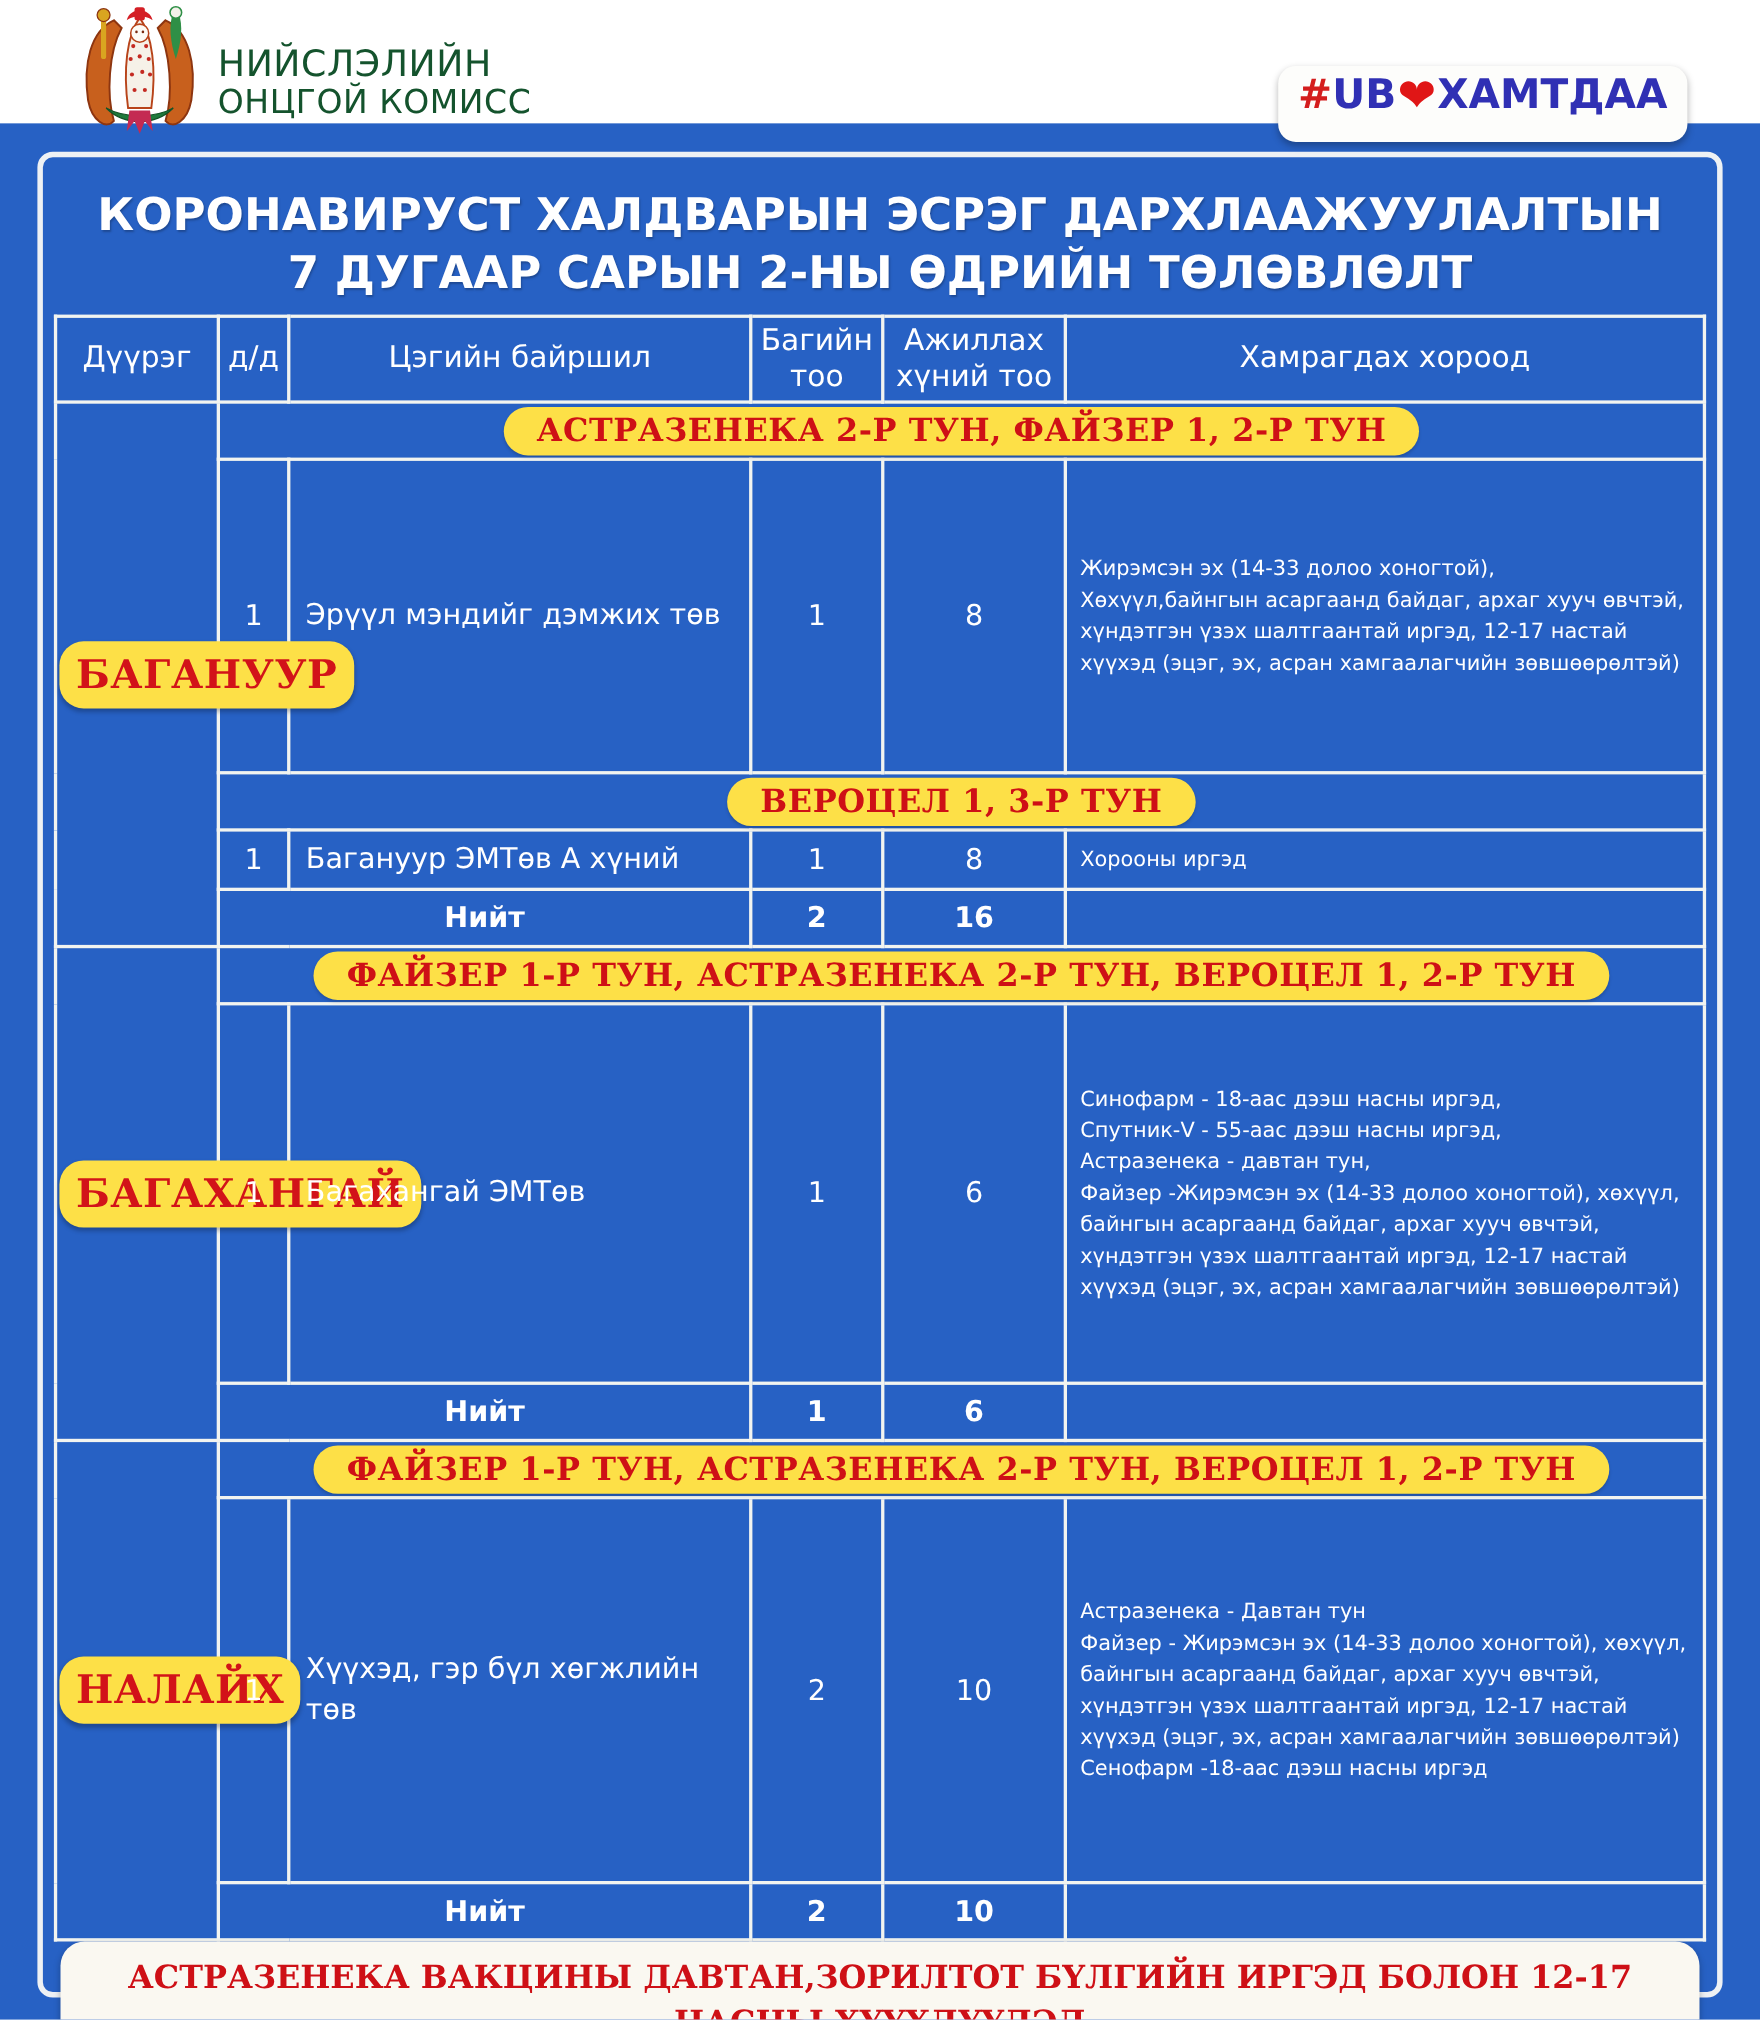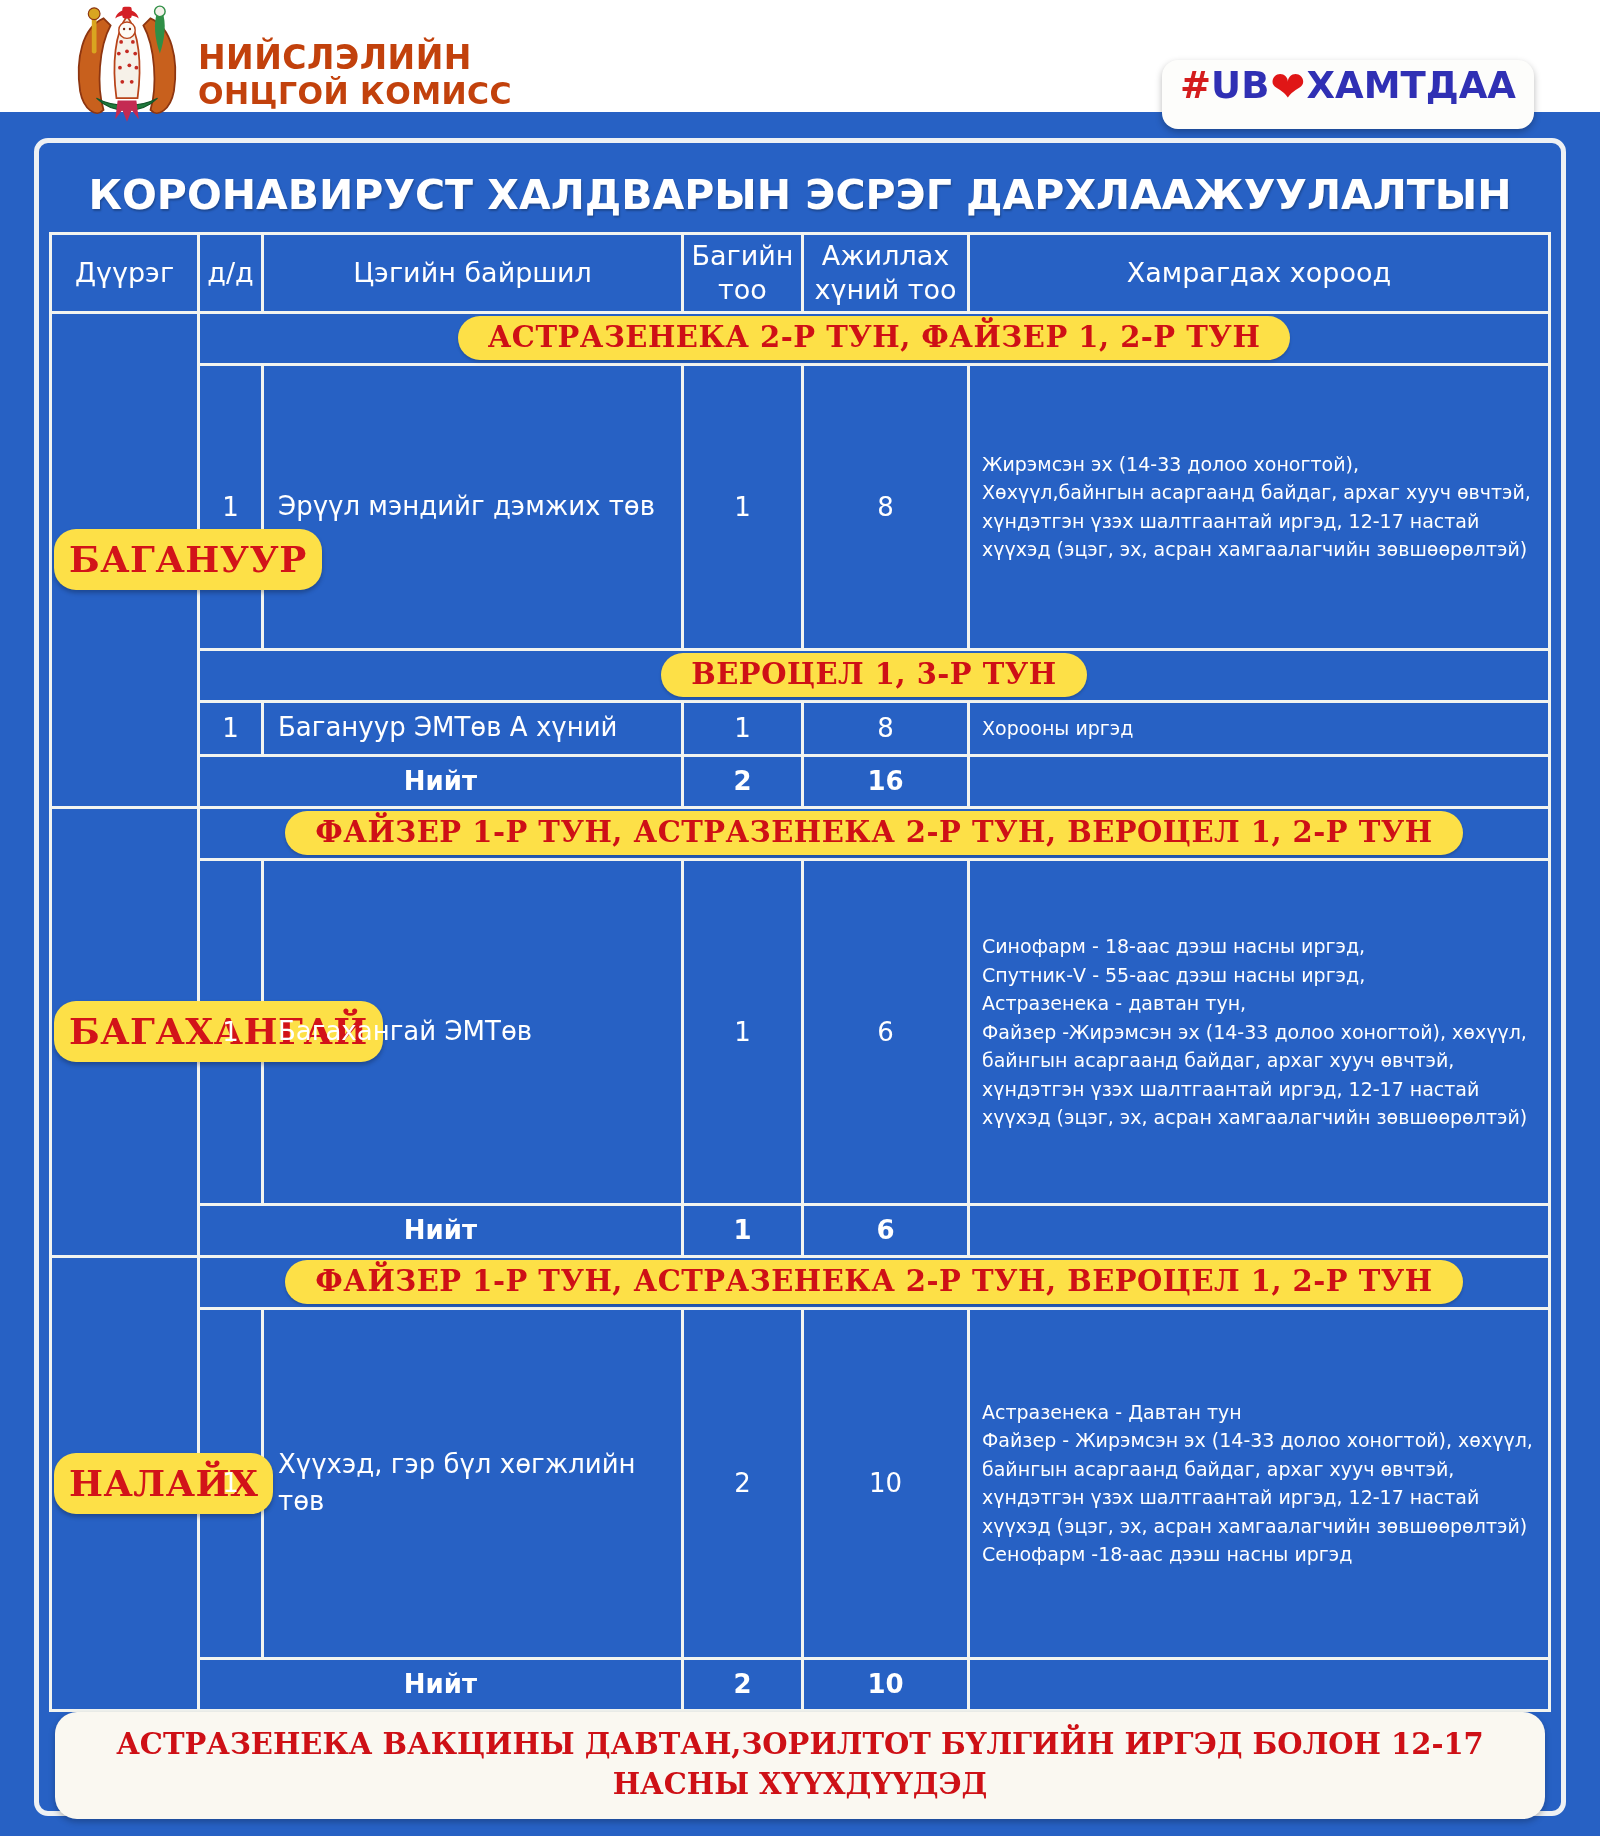--- a/index.html
+++ b/index.html
@@ -4,21 +4,21 @@
 <style>
   html,body{margin:0;padding:0;}
   body{
     width:1600px;height:1836px;position:relative;background:#ffffff;
     font-family:"DejaVu Sans","Liberation Sans",sans-serif;overflow:hidden;
   }
   
   .topbar{position:relative;height:112px;background:#ffffff;z-index:2;}
   .brand{position:absolute;left:68px;top:2px;display:flex;align-items:flex-start;gap:12px;}
   .logo{width:118px;height:122px;flex:0 0 auto;}
-  .org-name{margin-top:38px;color:#c2410c;font-weight:bold;line-height:1.12;letter-spacing:.5px;}
+  .org-name{margin-top:38px;color:#14532d;font-weight:normal;line-height:1.12;letter-spacing:.5px;}
   .org-line1{font-size:33px;}
   .org-line2{font-size:30px;}
   
   .badge{
     position:absolute;right:66px;top:60px;background:#fdfdfb;border-radius:16px;
     padding:3px 18px 18px 18px;box-shadow:0 3px 7px rgba(0,0,0,.28);
     font-size:37px;font-weight:bold;white-space:nowrap;line-height:1.15;
   }
   .badge .hash{color:#d41d1d;}
   .badge .ub{color:#3030b4;}
@@ -124,20 +124,21 @@
   <div class="badge">
     <span class="hash">#</span><span class="ub">UB</span><span class="heart">❤</span><span class="together">ХАМТДАА</span>
   </div>
 </div>
 
 <div class="blue">
   <div class="frame">
 
     <div class="title">
       <div>КОРОНАВИРУСТ ХАЛДВАРЫН ЭСРЭГ ДАРХЛААЖУУЛАЛТЫН</div>
+      <div>7 ДУГААР САРЫН 2-НЫ ӨДРИЙН ТӨЛӨВЛӨЛТ</div>
     </div>
 
     <table>
       <colgroup>
         <col style="width:148px">
           <col style="width:64px">
           <col style="width:420px">
         <col style="width:120px">
           <col style="width:166px">
           <col>

